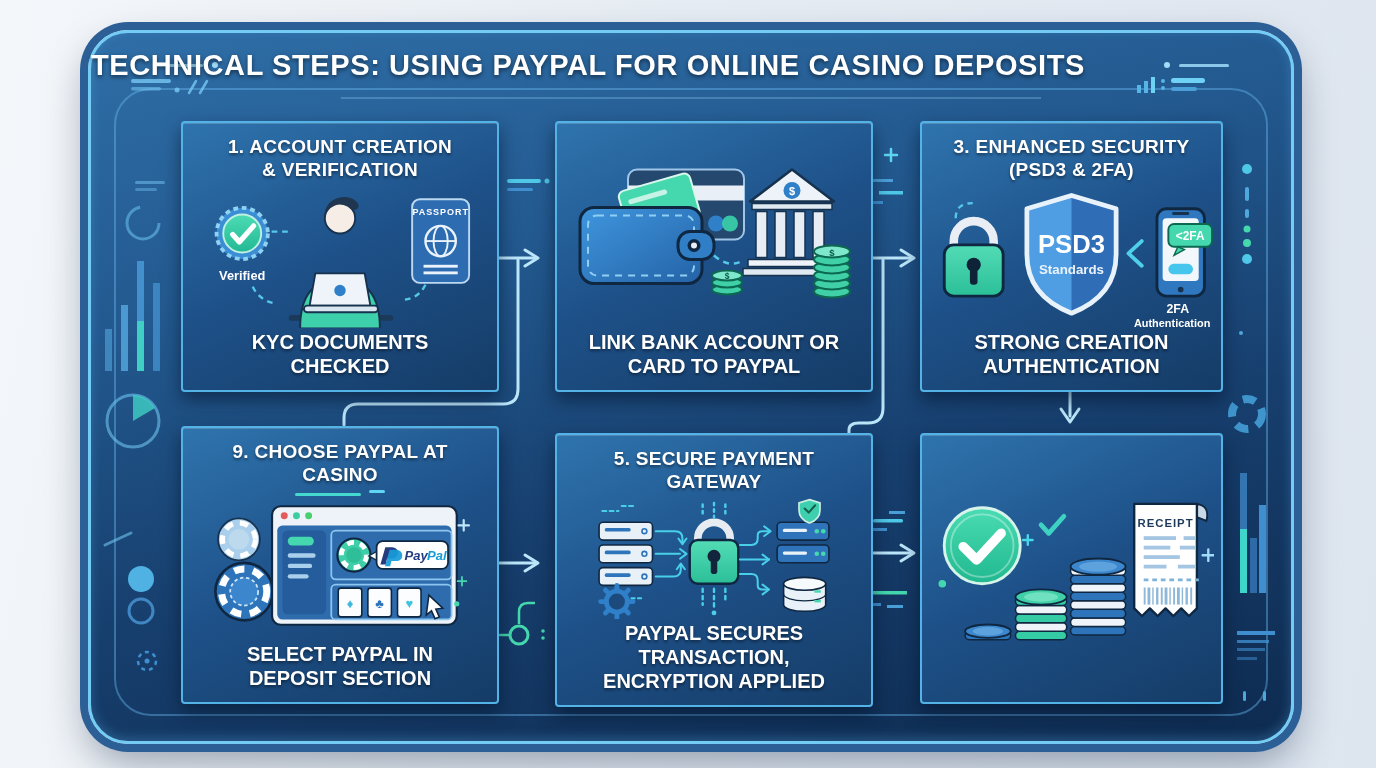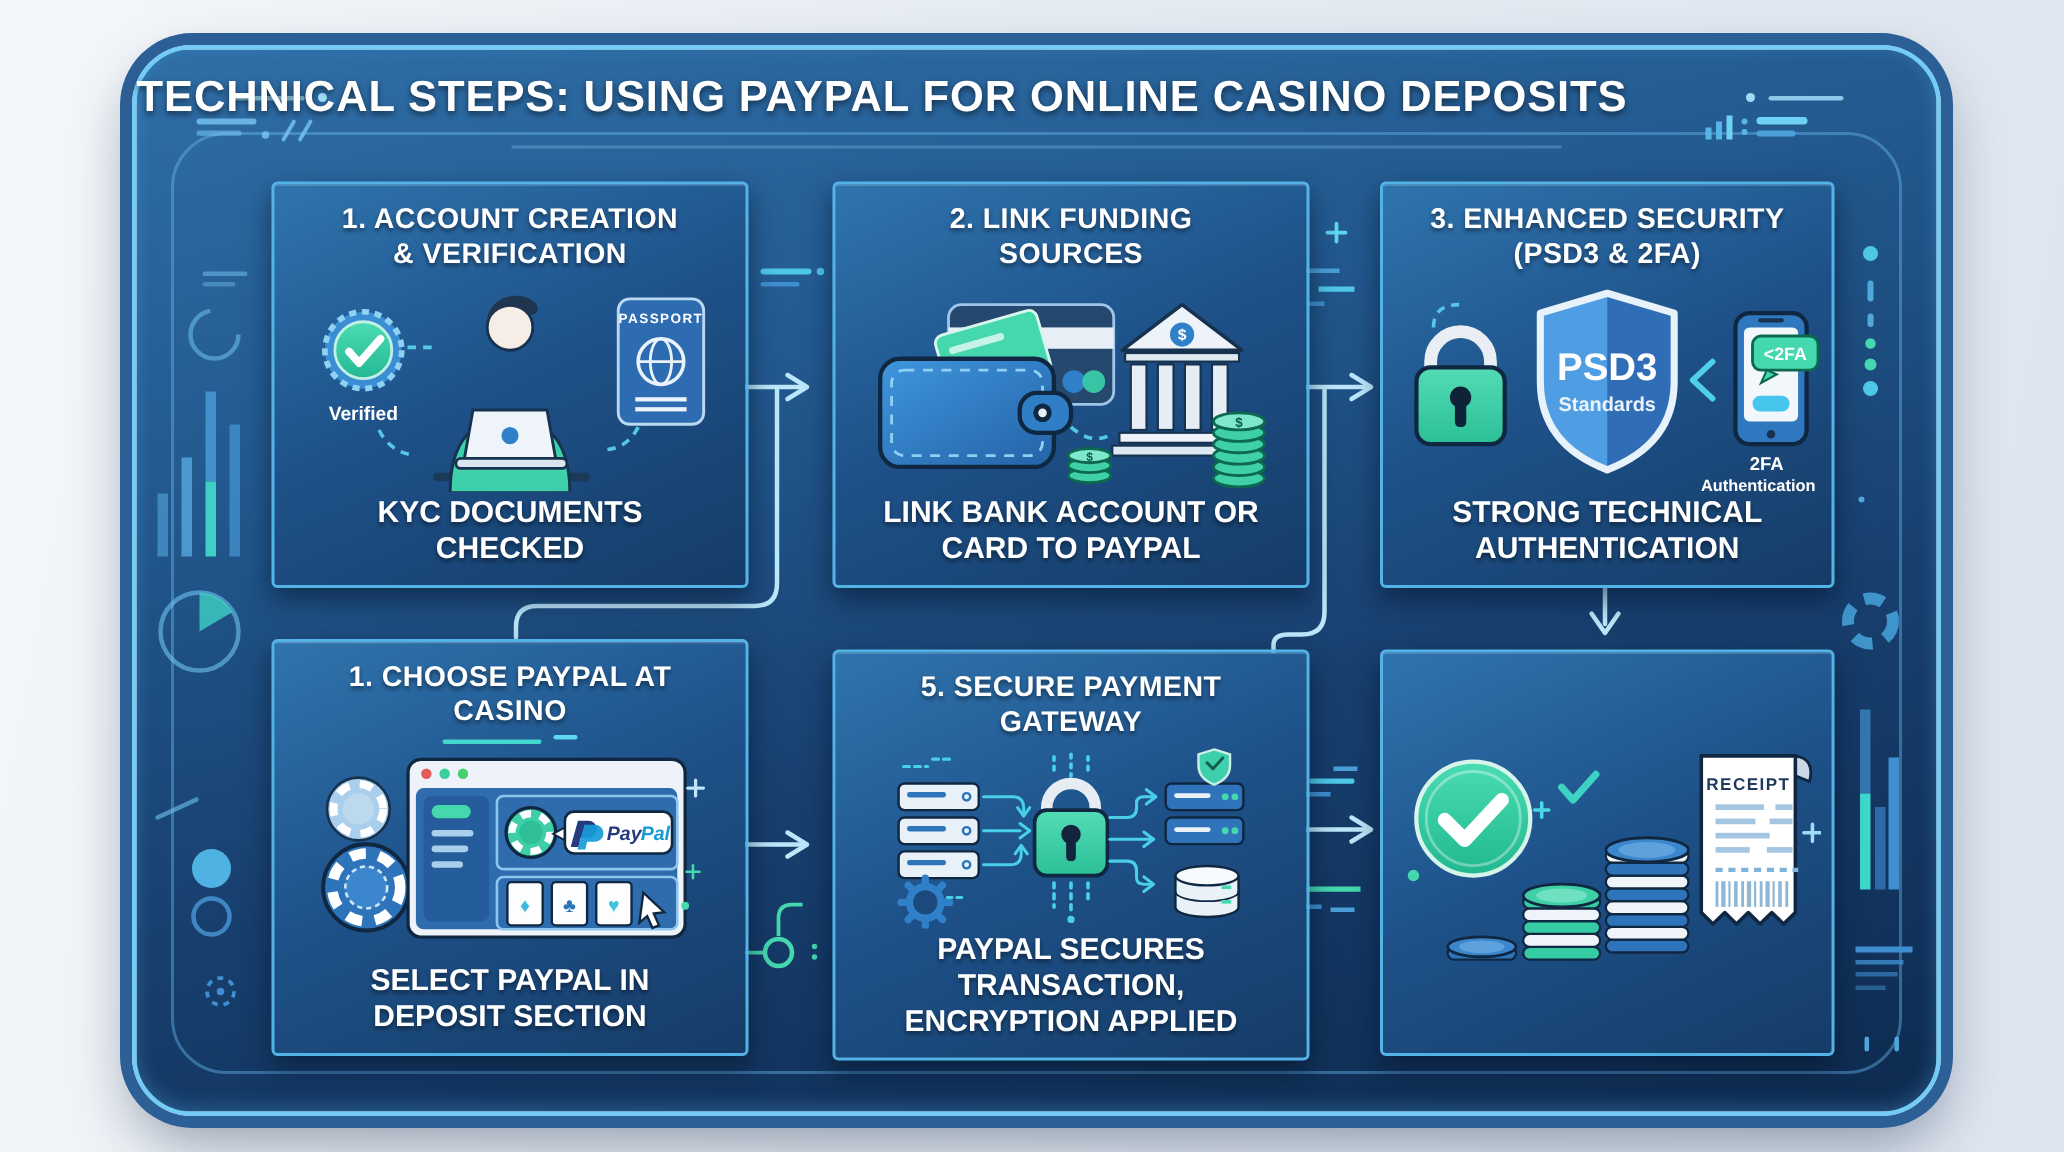--- a/index.html
+++ b/index.html
@@ -177,22 +177,20 @@
             <rect x="238" y="83" width="36" height="3" fill="#eaf3fb"></rect>
             <rect x="238" y="90" width="36" height="3" fill="#eaf3fb"></rect>
           </g>
         </svg>
       </div>
       <p class="card-caption">KYC DOCUMENTS
 CHECKED</p>
     </section>
 
     <section class="card" style="left:464px;top:88px;width:314px;height:267px">
-      <h2 class="card-title">2. LINK FUNDING
-SOURCES</h2>
       <div class="art">
         <svg viewBox="0 0 300 150">
           <defs>
             <linearGradient id="wg2" x1="0" y1="0" x2="1" y2="1">
               <stop offset="0" stop-color="#3f96de"></stop>
                 <stop offset="1" stop-color="#2462a6"></stop>
             </linearGradient>
           </defs>
           <g>
             <rect x="64" y="18" width="116" height="70" rx="9" fill="#24486e" stroke="#9fc6e8" stroke-width="2"></rect>
@@ -278,26 +276,26 @@
             <circle cx="265" cy="109" r="3" fill="#16324e"></circle>
             <rect x="252" y="82" width="26" height="11" rx="5.5" fill="#46c6ec"></rect>
             <rect x="252" y="40" width="46" height="24" rx="6" fill="#45d8ae" stroke="#0d6850" stroke-width="2"></rect>
             <path d="M262 64 l-4 9 l11 -6 z" fill="#45d8ae" stroke="#0d6850" stroke-width="1.5"></path>
             <text x="275" y="57" text-anchor="middle" font-size="12.5" font-weight="bold" fill="#ffffff">&lt;2FA</text>
           </g>
           <text x="262" y="134" text-anchor="middle" font-size="13" font-weight="bold" fill="#ffffff">2FA</text>
           <text x="256" y="149" text-anchor="middle" font-size="11.5" font-weight="bold" fill="#ffffff">Authentication</text>
         </svg>
       </div>
-      <p class="card-caption">STRONG TECHNICAL
+      <p class="card-caption">STRONG CREATION
 AUTHENTICATION</p>
     </section>
 
     <section class="card" style="left:90px;top:393px;width:314px;height:274px">
-      <h2 class="card-title">1. CHOOSE PAYPAL AT CASINO</h2>
+      <h2 class="card-title">9. CHOOSE PAYPAL AT CASINO</h2>
       <div class="t-underline">
           <span class="u1"></span>
           <span class="u2"></span>
         </div>
       <div class="art">
         <svg viewBox="0 0 300 160">
           <g>
             <circle cx="34" cy="44" r="24" fill="#a9cfec" stroke="#16324e" stroke-width="2"></circle>
             <circle cx="34" cy="44" r="19" fill="none" stroke="#ffffff" stroke-width="6" stroke-dasharray="10 8"></circle>
             <circle cx="34" cy="44" r="12" fill="#bcd9ee"></circle>

